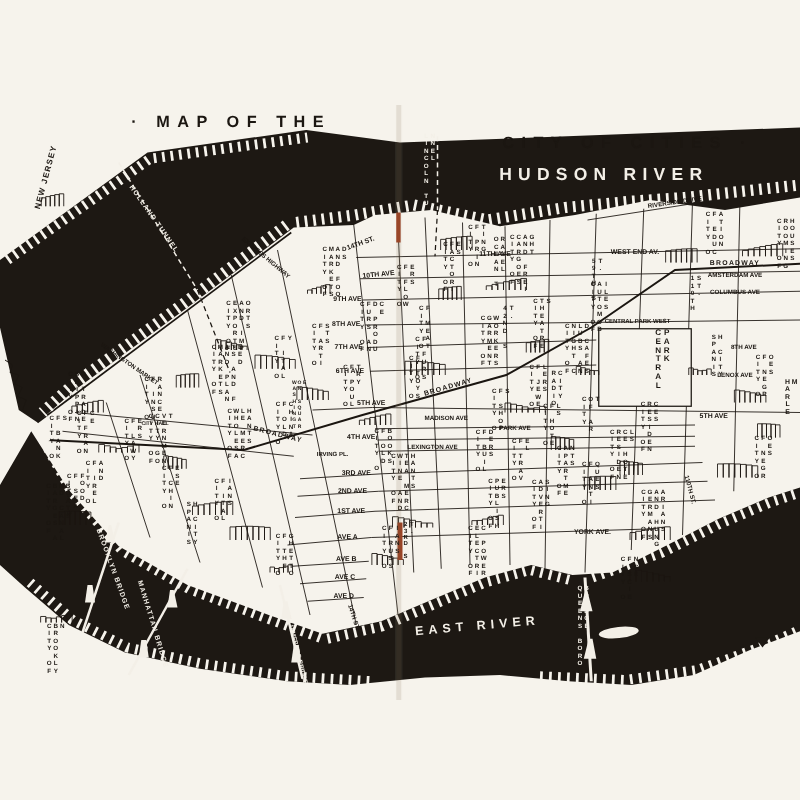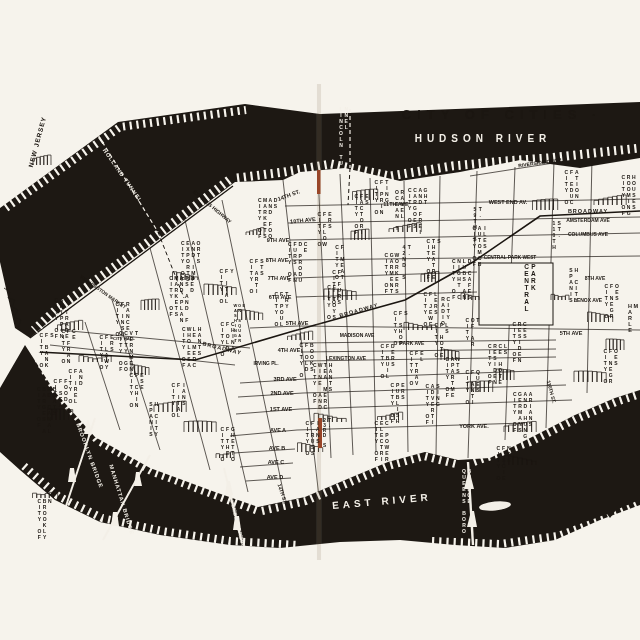--- a/index.html
+++ b/index.html
@@ -134,22 +134,23 @@
     <g id="skylines" stroke="#1b1611" stroke-width="0.7" fill="none">
         <path d="M246,235 l0,-3 l3.6,0 l0,3 l0,-4.128960064478938 l3.6,0 l0,4.128960064478938 l0,-5.235323985591407 l3.6,0 l0,5.235323985591407 l0,-6.296947881934052 l3.6,0 l0,6.296947881934052 l0,-7.2925833440034795 l3.6,0 l0,7.2925833440034795M172.5,280 l0,-8.255892789750312 l4.2,0 l0,8.255892789750312 l0,-7.352168887114958 l4.2,0 l0,7.352168887114958 l0,-6.361336294613127 l4.2,0 l0,6.361336294613127 l0,-5.303226533320522 l4.2,0 l0,5.303226533320522 l0,-4.199017677303619 l4.2,0 l0,4.199017677303619 l0,-3.070810474323231 l4.2,0 l0,3.070810474323231M204,295 l0,-10.924858845558962 l4.6,0 l0,10.924858845558962 l0,-10.691179935036455 l4.6,0 l0,10.691179935036455 l0,-10.303562005821021 l4.6,0 l0,10.303562005821021 l0,-9.769763233401365 l4.6,0 l0,9.769763233401365 l0,-9.100467603836822 l4.6,0 l0,9.100467603836822 l0,-8.309071073703741 l4.6,0 l0,8.309071073703741 l0,-7.411413449933525 l4.6,0 l0,7.411413449933525M141,310 l0,-9.693245108288448 l3.6,0 l0,9.693245108288448 l0,-10.244626896052992 l3.6,0 l0,10.244626896052992 l0,-10.651007427236024 l3.6,0 l0,10.651007427236024 l0,-10.904252992742894 l3.6,0 l0,10.904252992742894 l0,-10.999294880858137 l3.6,0 l0,10.999294880858137M57.5,330 l0,-5.167246306462952 l4.2,0 l0,5.167246306462952 l0,-6.23230116258452 l4.2,0 l0,6.23230116258452 l0,-7.232661488960191 l4.2,0 l0,7.232661488960191 l0,-8.148305066855997 l4.2,0 l0,8.148305066855997 l0,-8.96090528383479 l4.2,0 l0,8.96090528383479 l0,-9.654197941028787 l4.2,0 l0,9.654197941028787M79,362 l0,-6.425461355969208 l4.6,0 l0,6.425461355969208 l0,-5.370948629675082 l4.6,0 l0,5.370948629675082 l0,-4.268981350437672 l4.6,0 l0,4.268981350437672 l0,-3.1416154008433086 l4.6,0 l0,3.1416154008433086 l0,-3.9885849819617922 l4.6,0 l0,3.9885849819617922 l0,-5.09899882963143 l4.6,0 l0,5.09899882963143 l0,-6.167401201454673 l4.6,0 l0,6.167401201454673M131,375 l0,-10.33217238332507 l3.6,0 l0,10.33217238332507 l0,-9.807228196272948 l3.6,0 l0,9.807228196272948 l0,-9.146037290589334 l3.6,0 l0,9.146037290589334 l0,-8.361833406746998 l3.6,0 l0,8.361833406746998 l0,-7.47031239081293 l3.6,0 l0,7.47031239081293M47.5,420 l0,-10.630021222075776 l4.2,0 l0,10.630021222075776 l0,-10.893020736323884 l4.2,0 l0,10.893020736323884 l0,-10.998041386868959 l4.2,0 l0,10.998041386868959 l0,-10.942981184676297 l4.2,0 l0,10.942981184676297 l0,-10.728942160067144 l4.2,0 l0,10.728942160067144 l0,-10.360208305574325 l4.2,0 l0,10.360208305574325M154,412 l0,-7.172408016695295 l4.6,0 l0,7.172408016695295 l0,-8.093904057113104 l4.6,0 l0,8.093904057113104 l0,-8.913445573193783 l4.6,0 l0,8.913445573193783 l0,-9.614629435920827 l4.6,0 l0,9.614629435920827 l0,-10.18342144551433 l4.6,0 l0,10.18342144551433 l0,-10.608437226034997 l4.6,0 l0,10.608437226034997 l0,-10.881170083745978 l4.6,0 l0,10.881170083745978M216,458 l0,-4.338845602422455 l3.6,0 l0,4.338845602422455 l0,-3.2124092321917344 l3.6,0 l0,3.2124092321917344 l0,-3.918278510265498 l3.6,0 l0,3.918278510265498 l0,-5.030586902096291 l3.6,0 l0,5.030586902096291 l0,-6.102253083275444 l3.6,0 l0,6.102253083275444M297.5,452 l0,-9.191125452463112 l4.2,0 l0,9.191125452463112 l0,-8.414175655098461 l4.2,0 l0,8.414175655098461 l0,-7.528861095185443 l4.2,0 l0,7.528861095185443 l0,-6.5529013496600665 l4.2,0 l0,6.5529013496600665 l0,-5.505830259464681 l4.2,0 l0,5.505830259464681 l0,-4.408604959588697 l4.2,0 l0,4.408604959588697M324,300 l0,-10.99616126864585 l4.6,0 l0,10.99616126864585 l0,-10.951109231387 l4.6,0 l0,10.951109231387 l0,-10.746915688801483 l4.6,0 l0,10.746915688801483 l0,-10.387667576032477 l4.6,0 l0,10.387667576032477 l0,-9.880555246499625 l4.6,0 l0,9.880555246499625 l0,-9.235728556926437 l4.6,0 l0,9.235728556926437 l0,-8.466093717888967 l4.6,0 l0,8.466093717888967M351,240 l0,-8.865522560586339 l3.6,0 l0,8.865522560586339 l0,-9.574542693046581 l3.6,0 l0,9.574542693046581 l0,-10.151973308804463 l3.6,0 l0,10.151973308804463 l0,-10.586257130159577 l3.6,0 l0,10.586257130159577 l0,-10.86870196347476 l3.6,0 l0,10.86870196347476M287.5,340 l0,-3.8479000940092547 l4.2,0 l0,3.8479000940092547 l0,-4.962015883741235 l4.2,0 l0,4.962015883741235 l0,-6.036861912220173 l4.2,0 l0,6.036861912220173 l0,-7.05092512887807 l4.2,0 l0,7.05092512887807 l0,-7.983909051538791 l4.2,0 l0,7.983909051538791 l0,-8.81714000064682 l4.2,0 l0,8.81714000064682M404,330 l0,-7.587054975923383 l4.6,0 l0,7.587054975923383 l0,-6.616206297426805 l4.6,0 l0,6.616206297426805 l0,-5.572979225300248 l4.6,0 l0,5.572979225300248 l0,-4.478253956485339 l4.6,0 l0,4.478253956485339 l0,-3.353941424680568 l4.6,0 l0,3.353941424680568 l0,-3.777455247145672 l4.6,0 l0,3.777455247145672 l0,-4.893291146914288 l4.6,0 l0,4.893291146914288M441,360 l0,-10.764282268299878 l3.6,0 l0,10.764282268299878 l0,-10.414548043342279 l3.6,0 l0,10.414548043342279 l0,-9.916411588884866 l3.6,0 l0,9.916411588884866 l0,-9.279843109450484 l3.6,0 l0,9.279843109450484 l0,-8.517583527483112 l3.6,0 l0,8.517583527483112M467.5,392 l0,-10.119964834934667 l4.2,0 l0,10.119964834934667 l0,-10.563482672198163 l4.2,0 l0,10.563482672198163 l0,-10.855617352352668 l4.2,0 l0,10.855617352352668 l0,-10.990521797788636 l4.2,0 l0,10.990521797788636 l0,-10.965495895113435 l4.2,0 l0,10.965495895113435 l0,-10.781040537939264 l4.2,0 l0,10.781040537939264M504,432 l0,-5.971232811504722 l4.6,0 l0,5.971232811504722 l0,-6.989705231171152 l4.6,0 l0,6.989705231171152 l0,-7.928323673509252 l4.6,0 l0,7.928323673509252 l0,-8.768301684013853 l4.6,0 l0,8.768301684013853 l0,-9.492827097093603 l4.6,0 l0,9.492827097093603 l0,-10.087398531679586 l4.6,0 l0,10.087398531679586 l0,-10.540115636466007 l4.6,0 l0,10.540115636466007M551,300 l0,-5.639926605390256 l3.6,0 l0,5.639926605390256 l0,-4.547787136307748 l3.6,0 l0,4.547787136307748 l0,-3.424668697168466 l3.6,0 l0,3.424668697168466 l0,-3.7069494888320116 l3.6,0 l0,3.7069494888320116 l0,-4.824418076006889 l3.6,0 l0,4.824418076006889M587.5,322 l0,-9.951726049713885 l4.2,0 l0,9.951726049713885 l0,-9.32346565378311 l4.2,0 l0,9.32346565378311 l0,-8.568641049797932 l4.2,0 l0,8.568641049797932 l0,-7.702360057339252 l4.2,0 l0,7.702360057339252 l0,-6.741961296361067 l4.2,0 l0,6.741961296361067 l0,-5.7066671545942125 l4.2,0 l0,5.7066671545942125M574,382 l0,-10.841917275522492 l4.6,0 l0,10.841917275522492 l0,-10.986762886991343 l4.6,0 l0,10.986762886991343 l0,-10.971753384974189 l4.6,0 l0,10.971753384974189 l0,-10.797189184755958 l4.6,0 l0,10.797189184755958 l0,-10.466564189990896 l4.6,0 l0,10.466564189990896 l0,-9.98649586219718 l4.6,0 l0,9.98649586219718 l0,-9.366592772219642 l4.6,0 l0,9.366592772219642M421,282 l0,-7.872352175066339 l3.6,0 l0,7.872352175066339 l0,-8.719011437033316 l3.6,0 l0,8.719011437033316 l0,-9.451204646203891 l3.6,0 l0,9.451204646203891 l0,-10.054276950518249 l3.6,0 l0,10.054276950518249 l0,-10.516157853705186 l3.6,0 l0,10.516157853705186M377.5,420 l0,-3.4953626980484587 l4.2,0 l0,3.4953626980484587 l0,-3.636388342997777 l4.2,0 l0,3.636388342997777 l0,-4.755402067032038 l4.2,0 l0,4.755402067032038 l0,-5.839281406759483 l4.2,0 l0,5.839281406759483 l0,-6.866332509826052 l4.2,0 l0,6.866332509826052 l0,-7.815998941420837 l4.2,0 l0,7.815998941420837M314,422 l0,-8.61926228461897 l4.6,0 l0,8.61926228461897 l0,-7.759462224185668 l4.6,0 l0,7.759462224185668 l0,-6.80440149497519 l4.6,0 l0,6.80440149497519 l0,-5.773195643976242 l4.6,0 l0,5.773195643976242 l0,-4.68648426330785 l4.6,0 l0,4.68648426330785 l0,-3.5660178886427616 l4.6,0 l0,3.5660178886427616 l0,-3.56577733791193 l4.6,0 l0,3.56577733791193M496,380 l0,-10.977386310192639 l3.6,0 l0,10.977386310192639 l0,-10.812726943548526 l3.6,0 l0,10.812726943548526 l0,-10.491695794009706 l3.6,0 l0,10.491695794009706 l0,-10.020718302216926 l3.6,0 l0,10.020718302216926 l0,-9.409221085870644 l3.6,0 l0,9.409221085870644M532.5,210 l0,-9.409076761424327 l4.2,0 l0,9.409076761424327 l0,-10.02060268643415 l4.2,0 l0,10.02060268643415 l0,-10.491611200941152 l4.2,0 l0,10.491611200941152 l0,-10.812675066325035 l4.2,0 l0,10.812675066325035 l0,-10.977368187137191 l4.2,0 l0,10.977368187137191 l0,-10.982394229444802 l4.2,0 l0,10.982394229444802M594,205 l0,-4.686248527201532 l4.6,0 l0,4.686248527201532 l0,-5.772969440754208 l4.6,0 l0,5.772969440754208 l0,-6.804189352096467 l4.6,0 l0,6.804189352096467 l0,-7.759268387691416 l4.6,0 l0,7.759268387691416 l0,-8.619090634147938 l4.6,0 l0,8.619090634147938 l0,-9.366446743357177 l4.6,0 l0,9.366446743357177 l0,-9.986378377711958 l4.6,0 l0,9.986378377711958M461,300 l0,-6.866543629343701 l3.6,0 l0,6.866543629343701 l0,-5.839506861214771 l3.6,0 l0,5.839506861214771 l0,-4.755637343952509 l3.6,0 l0,4.755637343952509 l0,-3.636628733314268 l3.6,0 l0,3.636628733314268 l0,-3.495122005749766 l3.6,0 l0,3.495122005749766M237.5,320 l0,-10.51624044455945 l4.2,0 l0,10.51624044455945 l0,-10.054390688540401 l4.2,0 l0,10.054390688540401 l0,-9.451347254926642 l4.2,0 l0,9.451347254926642 l0,-8.719180062142115 l4.2,0 l0,8.719180062142115 l0,-7.8725434415284825 l4.2,0 l0,7.8725434415284825 l0,-6.928382830803704 l4.2,0 l0,6.928382830803704M184,432 l0,-10.466477601335683 l4.6,0 l0,10.466477601335683 l0,-10.79713522500328 l4.6,0 l0,10.79713522500328 l0,-10.971733134128863 l4.6,0 l0,10.971733134128863 l0,-10.986776750374174 l4.6,0 l0,10.986776750374174 l0,-10.841964975657781 l4.6,0 l0,10.841964975657781 l0,-10.54019621863522 l4.6,0 l0,10.54019621863522 l0,-10.08751038303006 l4.6,0 l0,10.08751038303006M33,165 l0,-6.741748146742072 l3.6,0 l0,6.741748146742072 l0,-7.702164958558725 l3.6,0 l0,7.702164958558725 l0,-8.568467906759292 l3.6,0 l0,8.568467906759292 l0,-9.323317931945452 l3.6,0 l0,9.323317931945452 l0,-9.951606705730795 l3.6,0 l0,9.951606705730795M32.5,498 l0,-4.824652875308223 l4.2,0 l0,4.824652875308223 l0,-3.707189699900252 l4.2,0 l0,3.707189699900252 l0,-3.4244278821594825 l4.2,0 l0,3.4244278821594825 l0,-4.547550537272063 l4.2,0 l0,4.547550537272063 l0,-5.639698957859178 l4.2,0 l0,5.639698957859178 l0,-6.6790137858571414 l4.2,0 l0,6.6790137858571414M504,465 l0,-9.492967978919795 l4.6,0 l0,9.492967978919795 l0,-8.768468776565054 l4.6,0 l0,8.768468776565054 l0,-7.928513632426916 l4.6,0 l0,7.928513632426916 l0,-6.98991425442625 l4.6,0 l0,6.98991425442625 l0,-5.971456715495381 l4.6,0 l0,5.971456715495381 l0,-4.893525450200613 l4.6,0 l0,4.893525450200613 l0,-3.7776952601457947 l4.6,0 l0,3.7776952601457947M606,350 l0,-10.965473518064826 l3.6,0 l0,10.965473518064826 l0,-10.990533529622466 l3.6,0 l0,10.990533529622466 l0,-10.855662958256204 l3.6,0 l0,10.855662958256204 l0,-10.563561239368934 l3.6,0 l0,10.563561239368934 l0,-10.120074790850218 l3.6,0 l0,10.120074790850218M352.5,200 l0,-8.517408905442137 l4.2,0 l0,8.517408905442137 l0,-9.279693706211226 l4.2,0 l0,9.279693706211226 l0,-9.916290394754174 l4.2,0 l0,9.916290394754174 l0,-10.414457484021508 l4.2,0 l0,10.414457484021508 l0,-10.764224156334443 l4.2,0 l0,10.764224156334443 l0,-10.958589829368538 l4.2,0 l0,10.958589829368538M389,232 l0,-3.3537005058284772 l4.6,0 l0,3.3537005058284772 l0,-4.478016953773744 l4.6,0 l0,4.478016953773744 l0,-5.5727508823400305 l4.6,0 l0,5.5727508823400305 l0,-6.6159911845038675 l4.6,0 l0,6.6159911845038675 l0,-7.586857398524341 l4.6,0 l0,7.586857398524341 l0,-8.465917630526807 l4.6,0 l0,8.465917630526807 l0,-9.235577483990907 l4.6,0 l0,9.235577483990907"></path>
       </g>
 
     <rect x="316" y="84" width="6" height="476" fill="rgba(245,240,230,0.07)"></rect>
     <rect x="317" y="170" width="3.5" height="24" fill="#a04427"></rect>
     <rect x="318" y="418" width="4" height="30" fill="#9c4427"></rect>
   </svg>
 
   <div id="labels">
+    <span class="ttl" style="left:185px;top:97px">· MAP  OF  THE</span>
     <span class="ttl" style="left:502px;top:114px">CITY   OF   CITIES ·</span>
-  <span class="lbl w" style="left: 483px; top: 139px; font-size: 10px; letter-spacing: 5px; transform: translate(-50%, -50%);">HUDSON RIVER</span>
+  <span class="lbl w" style="left: 483px; top: 139px; font-size: 14px; letter-spacing: 5px; transform: translate(-50%, -50%);">HUDSON RIVER</span>
       <span class="lbl w" style="left: 382px; top: 502px; font-size: 10px; letter-spacing: 4px; transform: translate(-50%, -50%) rotate(-5deg);">EAST RIVER</span>
       <span class="lbl w" style="left: 122px; top: 176px; font-size: 5.5px; letter-spacing: 1px; transform: translate(-50%, -50%) rotate(55deg);">HOLLAND TUNNEL</span>
       <span class="lbl w vert" style="left: 343px; top: 137px; font-size: 5px; height: 62px; transform: translate(-50%, -50%);">LINCOLN TUNNEL</span>
       <span class="lbl w vert" style="left: 466px; top: 501px; font-size: 5px; height: 66px; transform: translate(-50%, -50%);">QUEENS BORO BRIDGE</span>
       <span class="lbl w" style="left: 89px; top: 456px; font-size: 5.5px; letter-spacing: 1px; transform: translate(-50%, -50%) rotate(70deg);">BROOKLYN BRIDGE</span>
       <span class="lbl w" style="left: 121px; top: 500px; font-size: 5.5px; letter-spacing: 1px; transform: translate(-50%, -50%) rotate(73deg);">MANHATTAN BRIDGE</span>
       <span class="lbl w" style="left: 236px; top: 518px; font-size: 5px; transform: translate(-50%, -50%) rotate(76deg);">WILLIAMSBURG BRIDGE</span>
       <span class="lbl" style="left: 38px; top: 142px; font-size: 6.5px; letter-spacing: 1px; transform: translate(-50%, -50%) rotate(-75deg);">NEW JERSEY</span>
       <span class="lbl vert" style="left: 44px; top: 520px; font-size: 5px; height: 44px; transform: translate(-50%, -50%);">CITY OF BROOKLYN</span>
       <span class="lbl" style="left: 540px; top: 163px; font-size: 5px; transform: translate(-50%, -50%) rotate(-8deg);">RIVERSIDE DRIVE</span>

